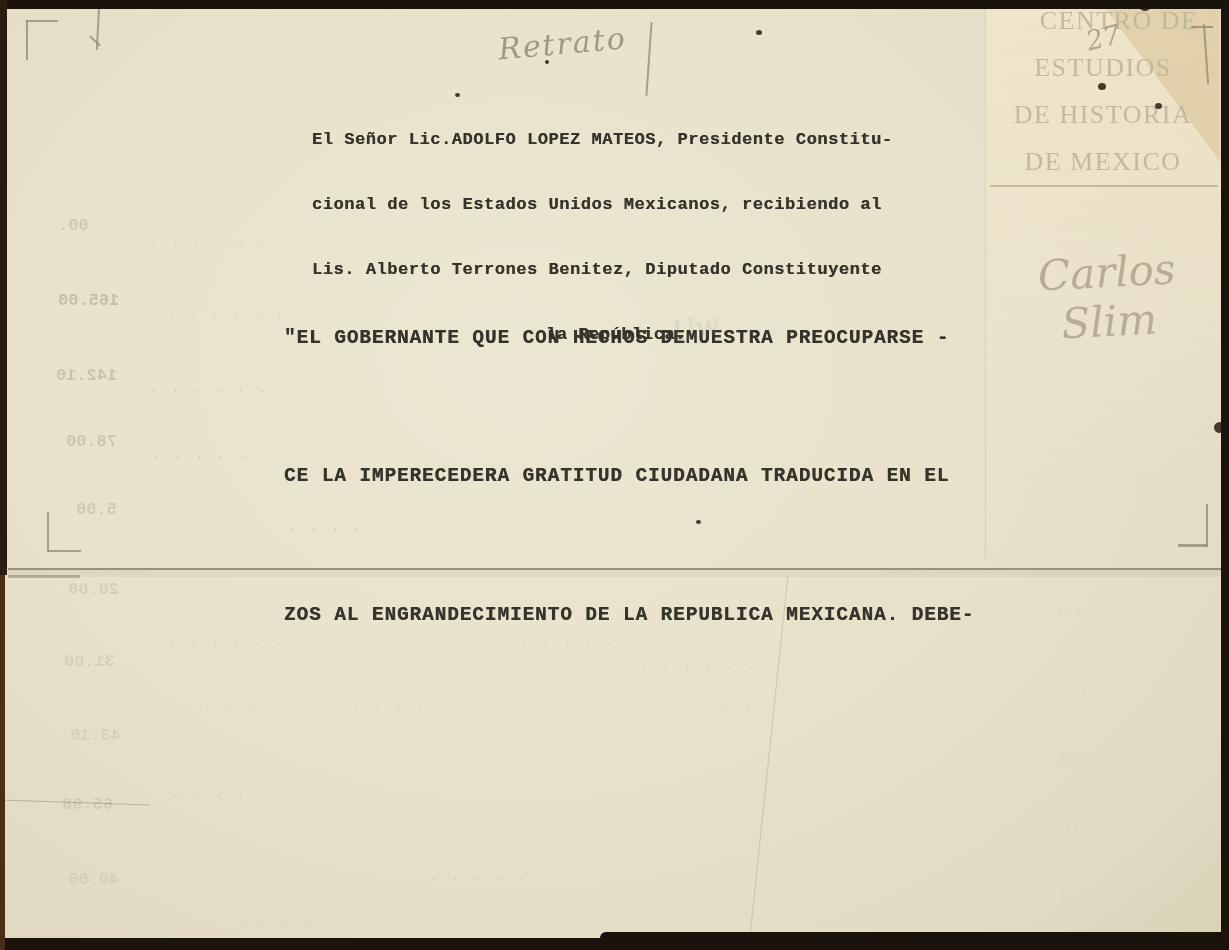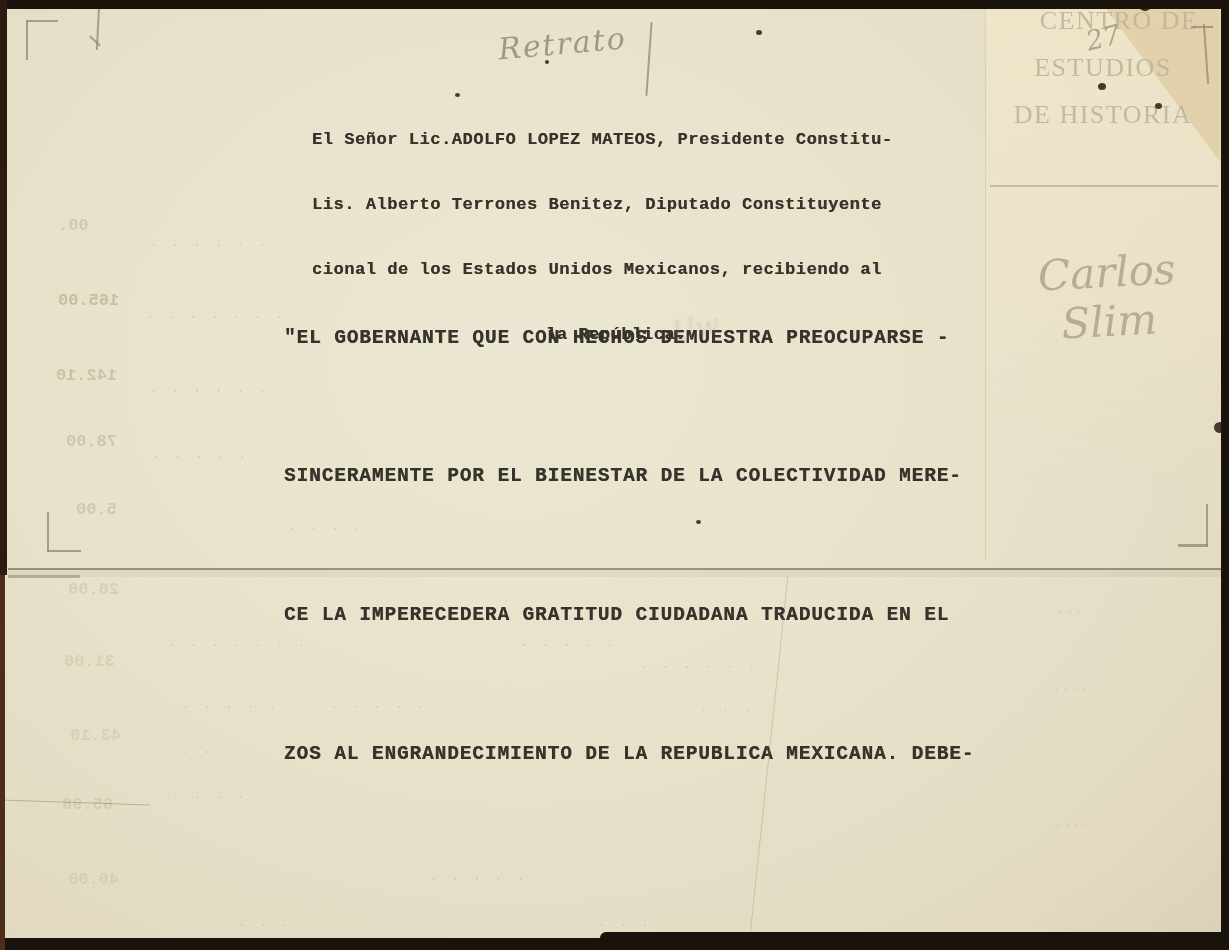--- a/index.html
+++ b/index.html
@@ -59,33 +59,33 @@
   <div class="abs" style="left:985px;top:0;width:236px;height:560px;
               background:linear-gradient(to bottom, rgba(248,235,204,0.55), rgba(242,231,204,0.3) 55%, rgba(238,229,206,0) 85%);
               border-left:1px solid rgba(160,140,100,0.22);"></div>
 
   <div class="abs" style="left:1080px;top:8px;width:141px;height:155px;background:rgba(216,189,141,0.5);
               clip-path:polygon(18% 0, 100% 0, 100% 100%);filter:blur(2px);"></div>
 
   <div class="abs wm-line" style="top:6px;padding-left:16px;">CENTRO DE</div>
   <div class="abs wm-line" style="top:100px;">DE HISTORIA</div>
   <div class="abs wm-line" style="top:53px;">ESTUDIOS</div>
+  <div class="abs wm-line" style="top:147px;">DE MEXICO</div>
   <div class="abs wm-rule"></div>
   <div class="abs wm-sig">Carlos Slim</div>
 
   <div class="abs typed caption">
     <div>El Señor Lic.ADOLFO LOPEZ MATEOS, Presidente Constitu-</div>
+    <div>cional de los Estados Unidos Mexicanos, recibiendo al</div>
     <div>Lis. Alberto Terrones Benitez, Diputado Constituyente</div>
-    <div>cional de los Estados Unidos Mexicanos, recibiendo al</div>
     <div class="ctr">la República.</div>
   </div>
 
   <div class="abs typed quote">
     <div>"EL GOBERNANTE QUE CON HECHOS DEMUESTRA PREOCUPARSE -</div>
-    <div>SINCERAMENTE POR EL BIENESTAR DE LA COLECTIVIDAD MERE-</div>
     <div>CE LA IMPERECEDERA GRATITUD CIUDADANA TRADUCIDA EN EL</div>
     <div>ZOS AL ENGRANDECIMIENTO DE LA REPUBLICA MEXICANA. DEBE-</div>
     
     
   </div>
 
   <div class="abs pencil" style="left:498px;top:26px;font-size:30px;letter-spacing:2px;transform:rotate(-5deg);">Retrato</div>
   <div class="abs pstroke" style="left:648px;top:22px;width:2px;height:74px;transform:rotate(4deg);border-radius:2px;"></div>
   <div class="abs pencil" style="left:1086px;top:22px;font-size:27px;transform:rotate(-14deg);opacity:0.7;">27</div>
 

